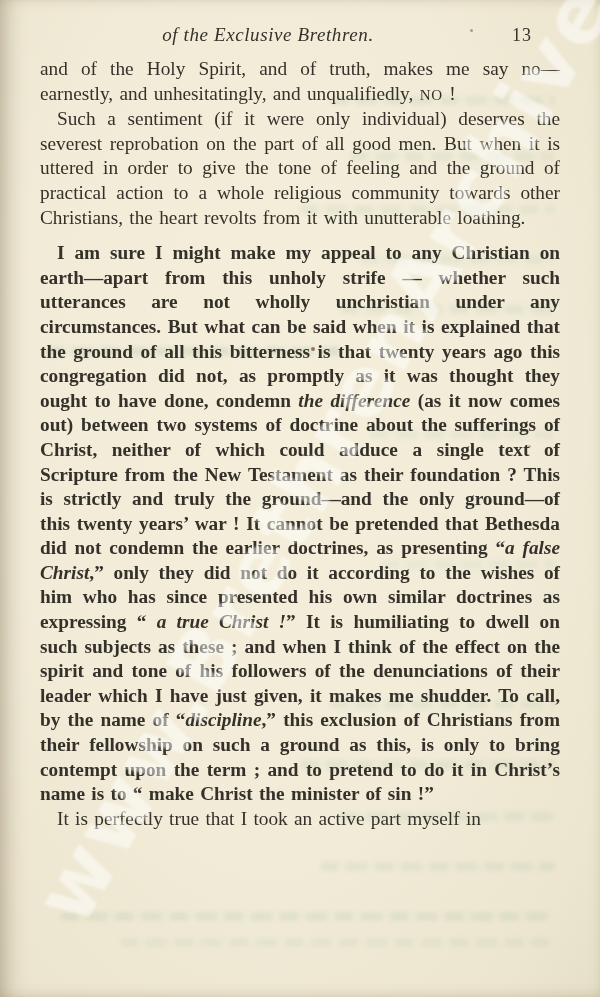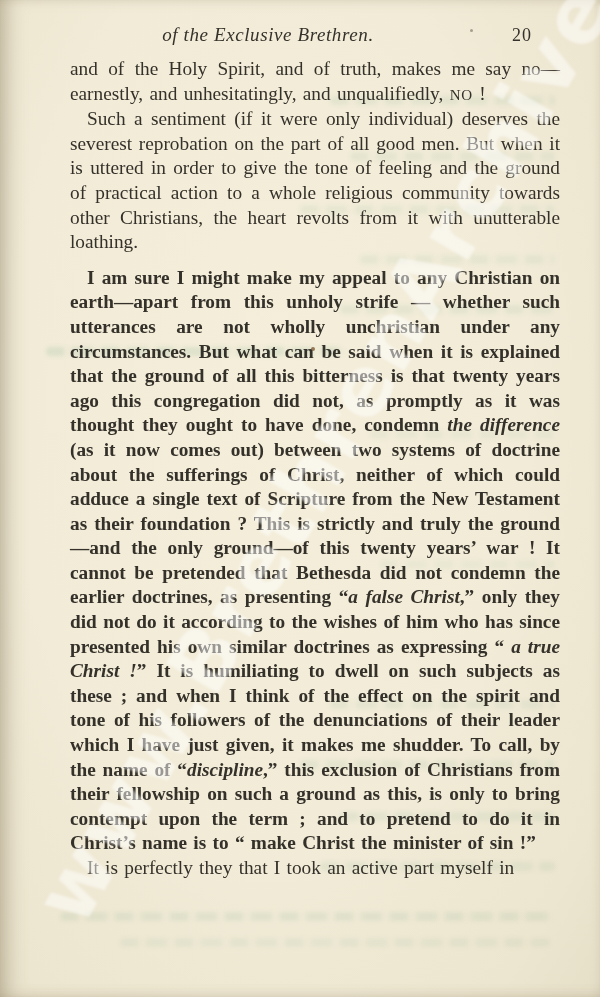--- a/index.html
+++ b/index.html
@@ -58,21 +58,20 @@
     color:#35322b;
   }
   .body-text{
     position:absolute;
     top:57px;left:40px;right:40px;
     text-align:justify;
     font-size:19.3px;
     line-height:24.6px;
     word-spacing:1.5px;
     color:#34312a;
-    margin-left:30px;
   }
   .para{margin:0;}
   .para.indent{text-indent:17px;}
   .para.space-before{margin-top:11px;font-weight:bold;}
   .i{font-style:italic;}
   .sc{font-size:0.78em;letter-spacing:0.8px;}
   .watermark{
     position:absolute;
     left:-168px;top:478px;
     width:900px;
@@ -107,25 +106,25 @@
   <div class="bleed" style="top:862px;left:320px;width:235px;opacity:.5;"></div>
   <div class="bleed" style="top:912px;left:60px;width:495px;opacity:.55;"></div>
   <div class="bleed" style="top:938px;left:120px;width:430px;opacity:.4;"></div>
 
   <div class="speck" style="top:347px;left:311px;width:4px;height:4px;background:rgba(120,80,45,0.75);"></div>
   <div class="speck" style="top:29px;left:470px;width:3px;height:3px;background:rgba(90,85,70,0.5);"></div>
   <div class="speck" style="top:445px;left:528px;width:3px;height:3px;background:rgba(90,85,70,0.4);"></div>
 
   <div class="header">
     <div class="running-title">of the Exclusive Brethren.</div>
-    <div class="page-number">20</div>
+    <div class="page-number">13</div>
   </div>
 
   <div class="body-text">
       <p class="para"><span class="n">and of the Holy Spirit, and of truth, makes me say no— earnestly, and unhesitatingly, and unqualifiedly, </span><span class="sc">NO</span><span class="n"> !</span></p>
       <p class="para indent"><span class="n">Such a sentiment (if it were only individual) deserves the severest reprobation on the part of all good men.  But when it is uttered in order to give the tone of feeling and the ground of practical action to a whole religious community towards other Christians, the heart revolts from it with unutterable loathing.</span></p>
       <p class="para indent space-before"><span class="n">I am sure I might make my appeal to any Christian on earth—apart from this unholy strife — whether such utterances are not wholly unchristian under any circumstances. But what can be said when it is explained that the ground of all this bitterness is that twenty years ago this congregation did not, as promptly as it was thought they ought to have done, condemn </span><span class="i">the difference</span><span class="n"> (as it now comes out) between two systems of doctrine about the sufferings of Christ, neither of which could adduce a single text of Scripture from the New Testament as their foundation ?  This is strictly and truly the ground—and the only ground—of this twenty years’ war !  It cannot be pretended that Bethesda did not condemn the earlier doctrines, as presenting “</span><span class="i">a false Christ</span><span class="n">,” only they did not do it according to the wishes of him who has since presented his own similar doctrines as expressing “ </span><span class="i">a true Christ !</span><span class="n">”  It is humiliating to dwell on such subjects as these ; and when I think of the effect on the spirit and tone of his followers of the denunciations of their leader which I have just given, it makes me shudder.  To call, by the name of “</span><span class="i">discipline</span><span class="n">,” this exclusion of Christians from their fellowship on such a ground as this, is only to bring contempt upon the term ; and to pretend to do it in Christ’s name is to “ make Christ the minister of sin !”</span></p>
-      <p class="para indent"><span class="n">It is perfectly they that I took an active part myself in</span></p>
+      <p class="para indent"><span class="n">It is perfectly true that I took an active part myself in</span></p>
     </div>
 
   <div class="watermark">www.BrethrenArchive.org</div>
 
 </div>
 
 </body></html>

